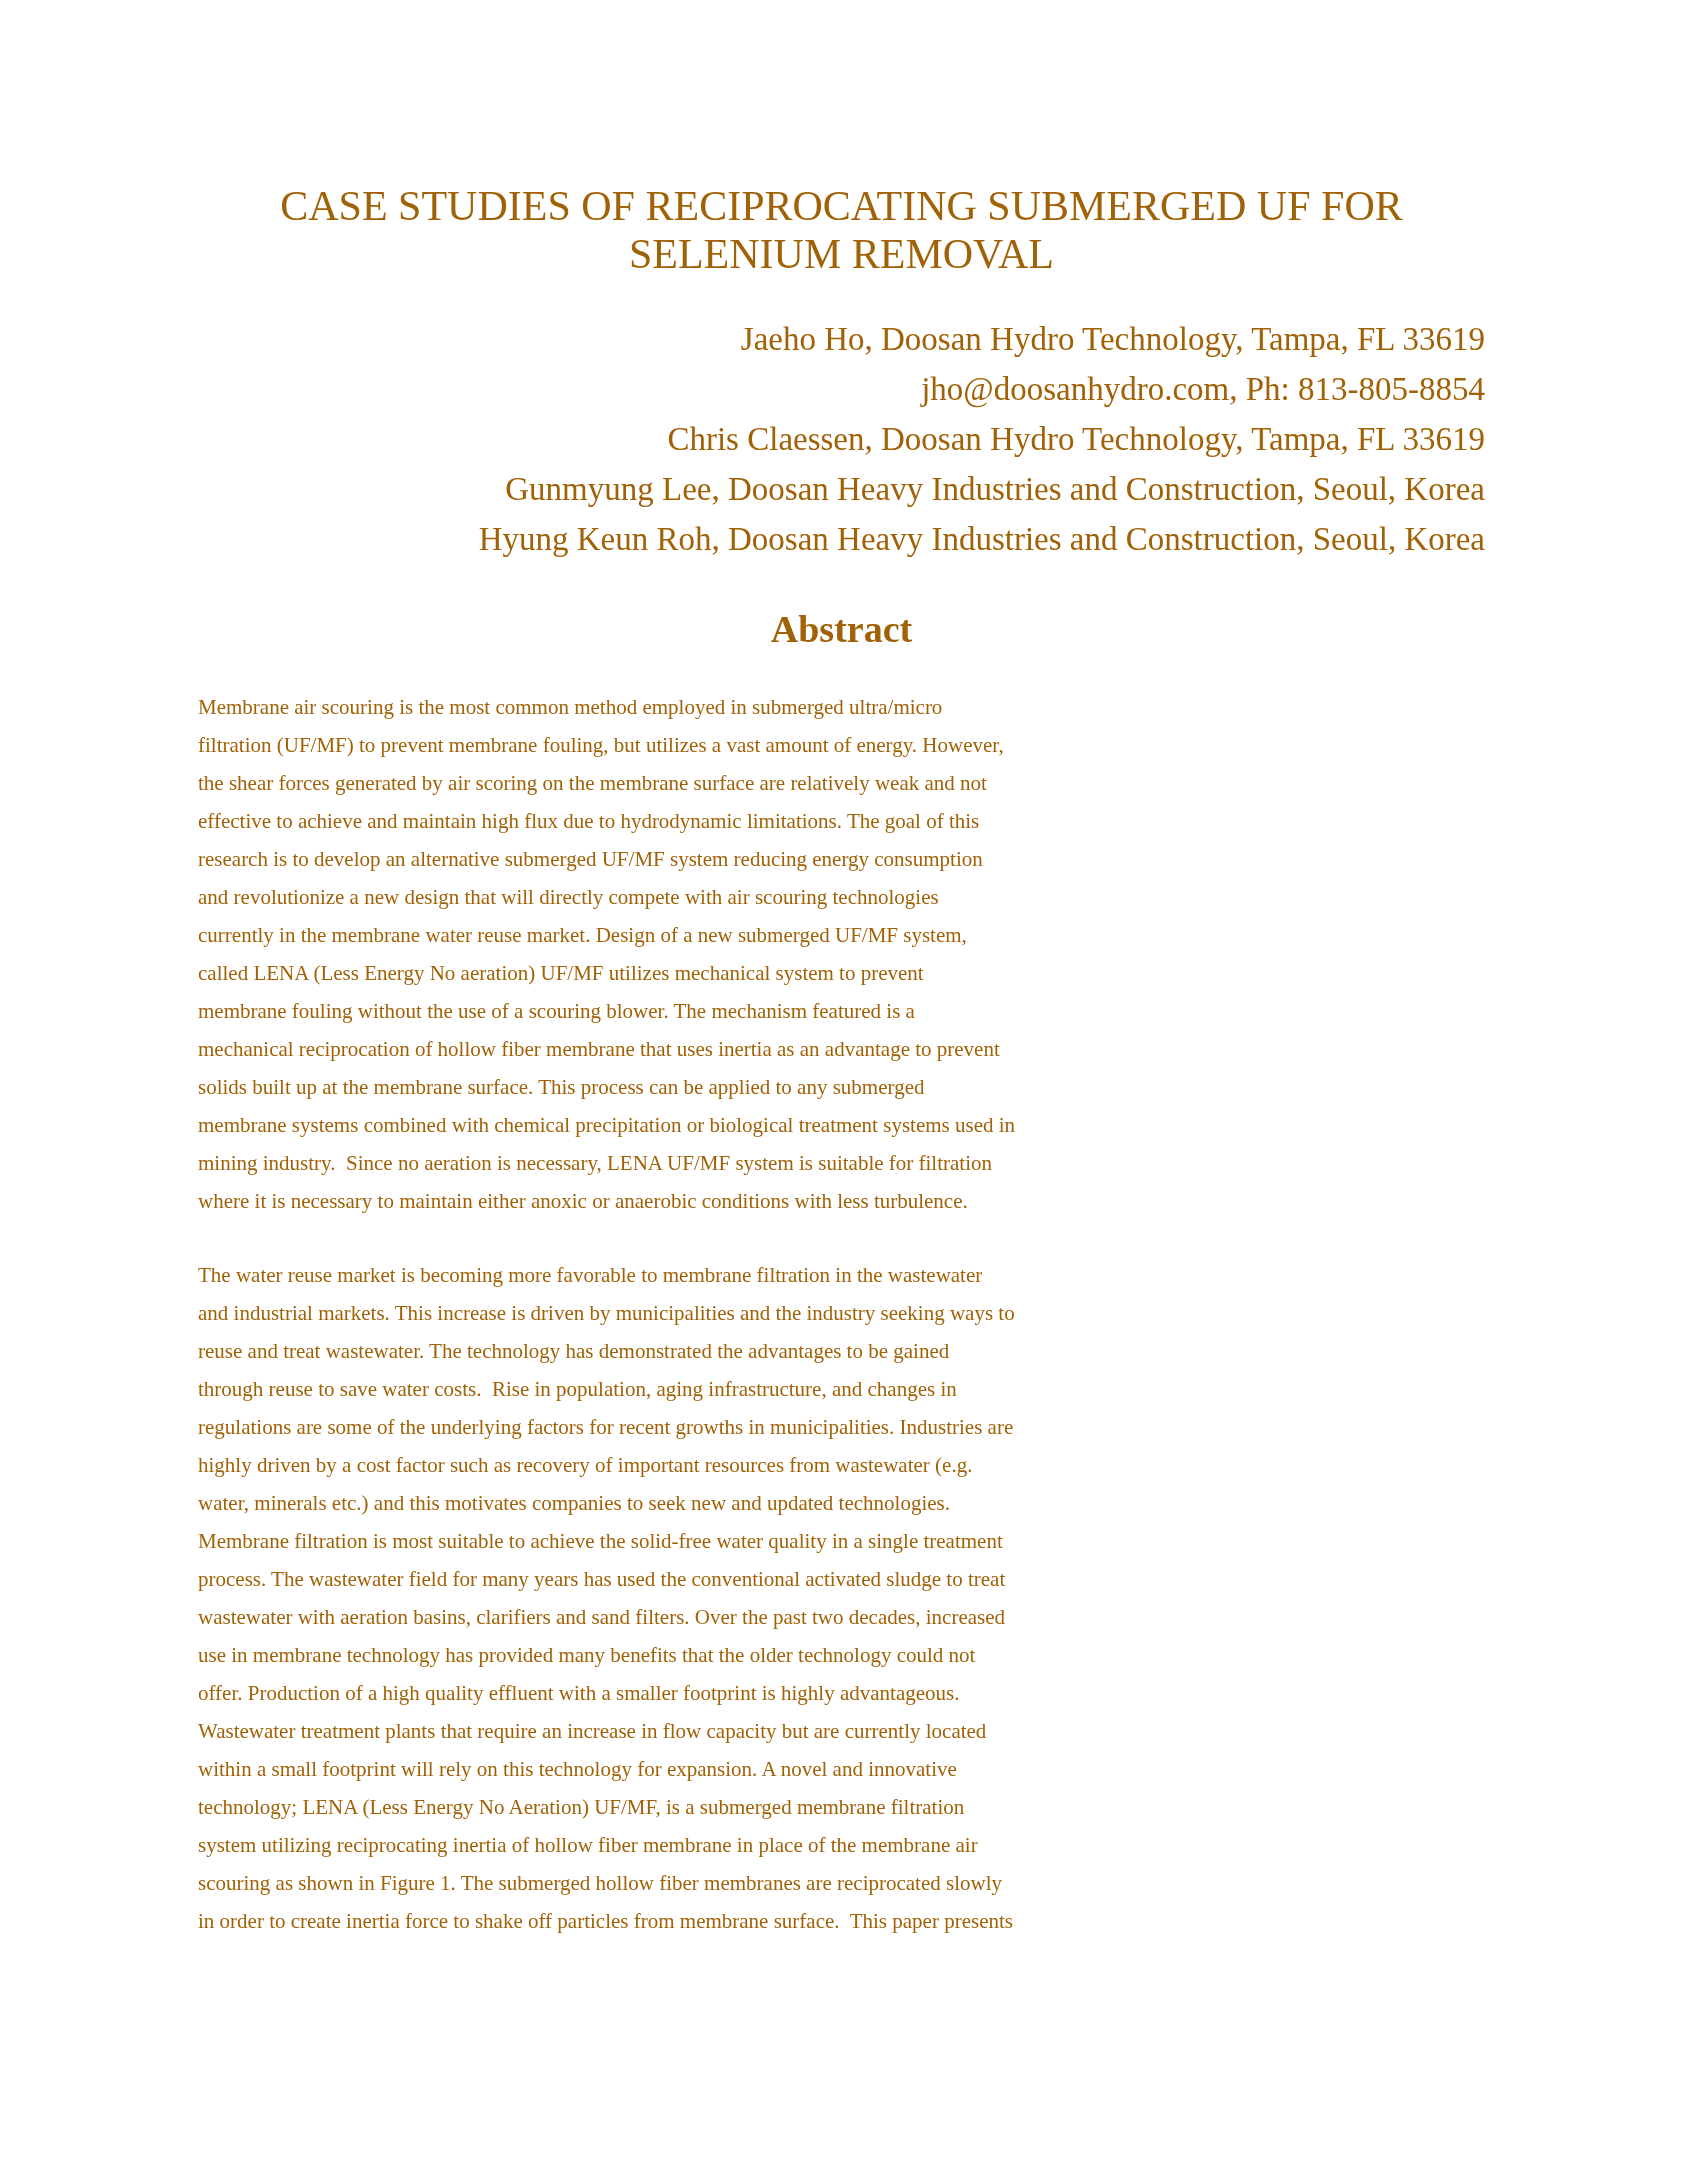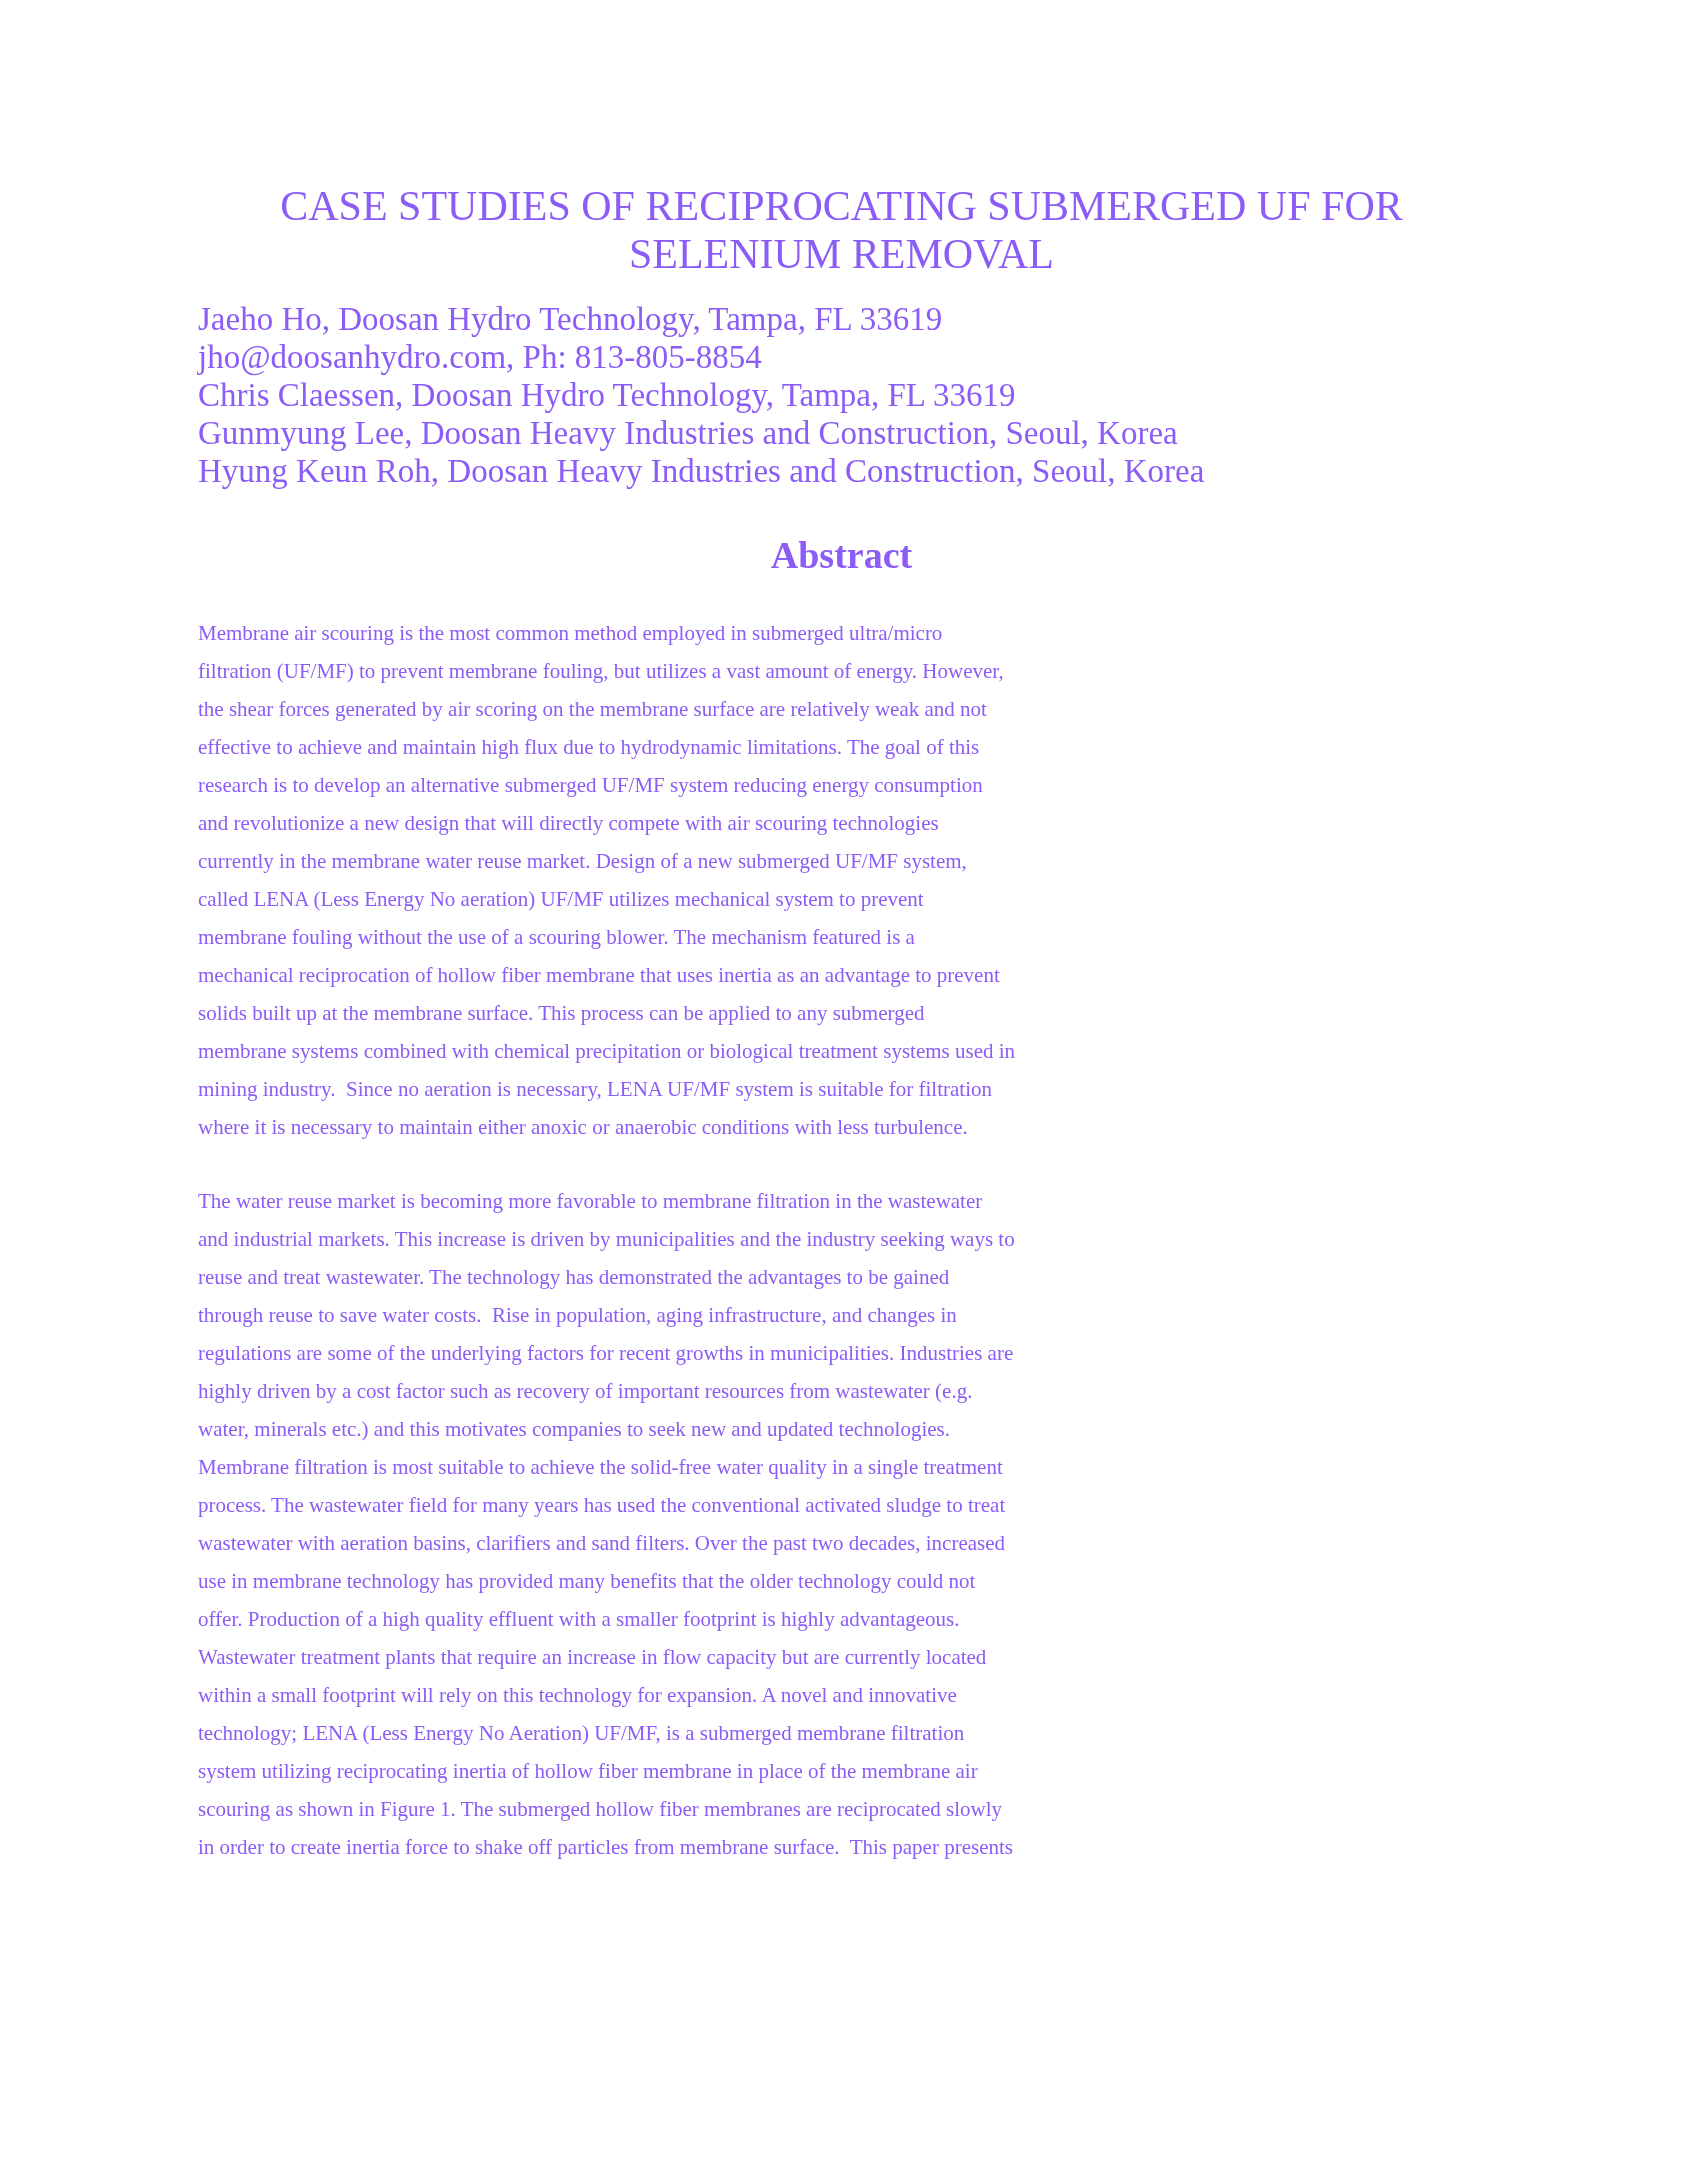--- a/index.html
+++ b/index.html
@@ -5,40 +5,40 @@
   html, body {
     margin: 0;
     padding: 0;
     background: #ffffff;
   }
   .page {
     position: relative;
     width: 1683px;
     height: 2178px;
     background: #ffffff;
-    color: #8b5cf6;
+    color: #a16207;
     font-family: "Liberation Serif", "DejaVu Serif", serif;
     box-sizing: border-box;
     padding: 0 198px;
     overflow: hidden;
   }
   .paper-title {
     margin: 0;
     margin-top: 182px;
     font-size: 42px;
     line-height: 48px;
     font-weight: normal;
     text-align: center;
     white-space: pre;
   }
   .author-block {
-    margin-top: 22px;
+    margin-top: 36px;
     font-size: 33px;
-    line-height: 38px;
-    text-align: left;
+    line-height: 50px;
+    text-align: right;
     white-space: pre;
   }
   .section-heading {
     margin: 0;
     margin-top: 42px;
     font-size: 38px;
     line-height: 46px;
     font-weight: bold;
     text-align: center;
     white-space: pre;

